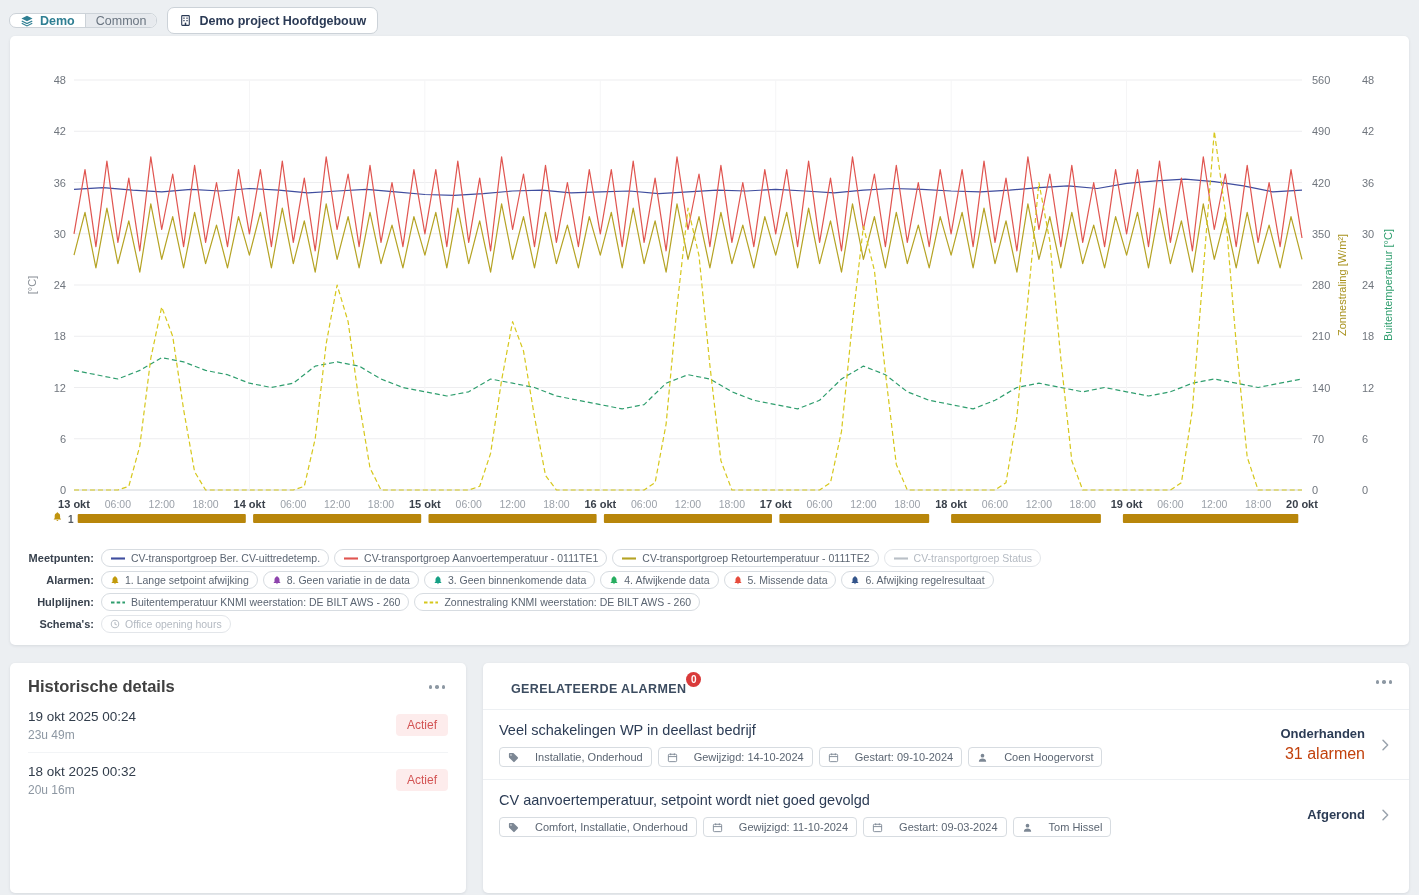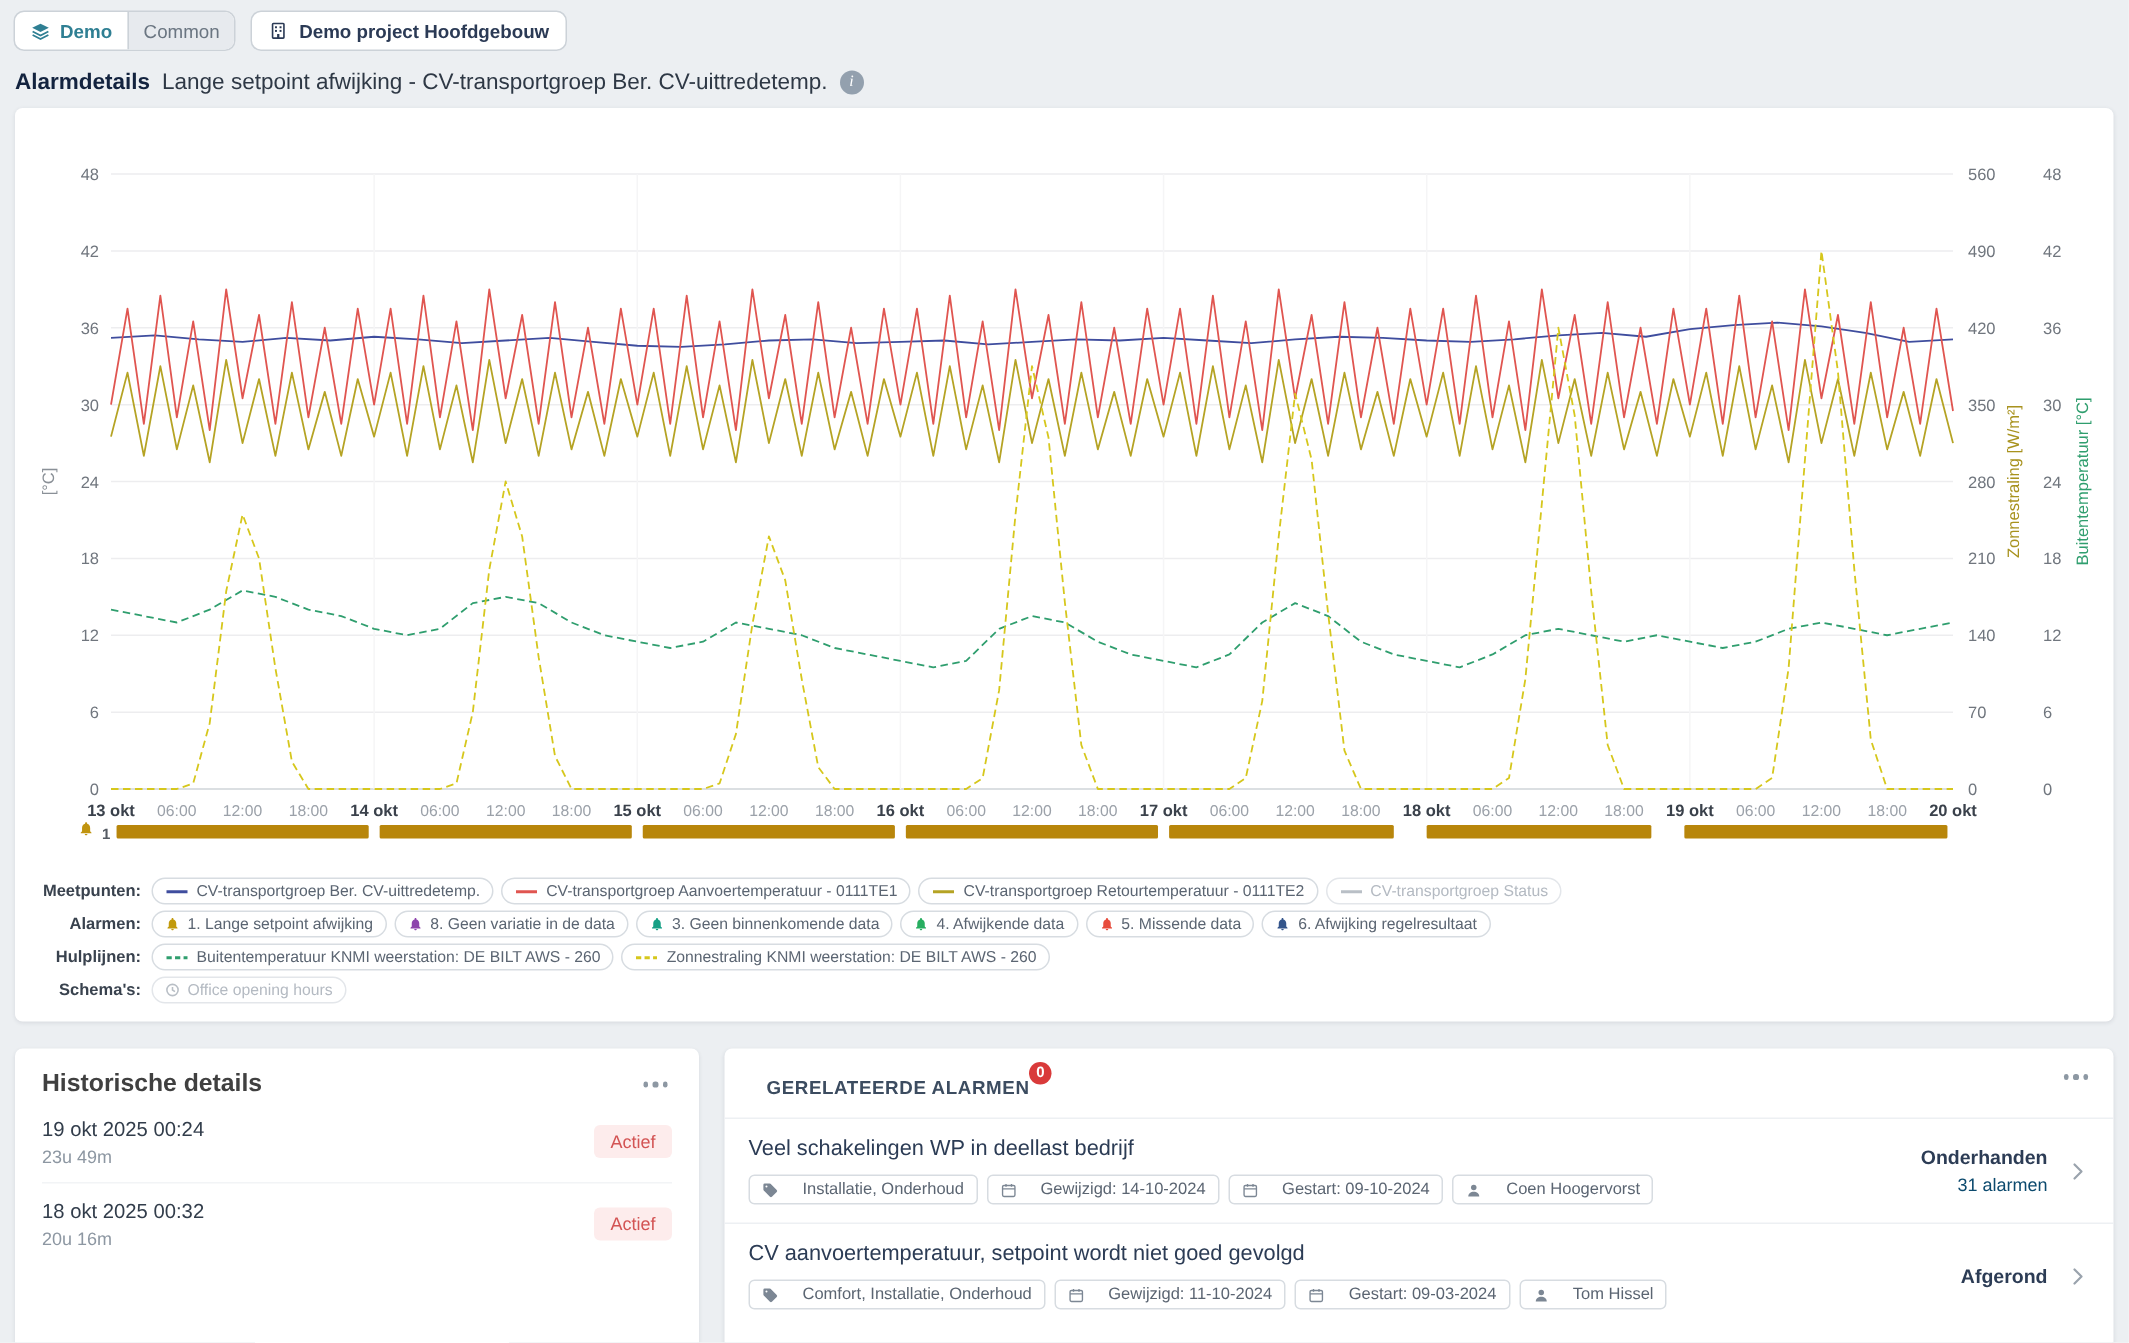--- a/index.html
+++ b/index.html
@@ -1,20 +1,20 @@
 <!DOCTYPE html>
 <html><head>
 <meta charset="utf-8">
 <style>
   *{margin:0;padding:0;box-sizing:border-box;}
   html,body{background:#eceff2;}
   .page{width:1419px;height:895px;overflow:hidden;background:#eceff2;font-family:"Liberation Sans",sans-serif;position:relative;}
   .topbar{display:flex;justify-content:space-between;align-items:flex-start;padding:7px 9px 2px;}
   .topbar-left{display:flex;gap:10px;align-items:center;}
-  .badge-group{display:inline-flex;align-items:stretch;height:27px;border:1px solid #ccd2d8;border-radius:7px;background:#fff;overflow:hidden;font-size:12.5px;cursor:pointer;}
+  .badge-group{display:inline-flex;align-items:stretch;height:15px;border:1px solid #ccd2d8;border-radius:7px;background:#fff;overflow:hidden;font-size:12.5px;cursor:pointer;}
   .seg{display:flex;align-items:center;gap:6px;padding:0 10px;}
   .seg-demo{color:#2f7f93;font-weight:bold;}
   .seg-common{background:#e7eaee;color:#6a7581;border-left:1px solid #ccd2d8;}
   .badge{display:inline-flex;align-items:center;gap:7px;height:27px;border:1px solid #ccd2d8;border-radius:7px;background:#fff;padding:0 11px;font-size:12.5px;color:#2b3a55;font-weight:bold;cursor:pointer;}
   .week-selector{display:flex;align-items:center;gap:9px;height:33px;min-width:178px;border:1px solid #98a2ac;border-radius:6px;background:#fff;padding:0 13px;font-size:13.5px;color:#1f2a3c;cursor:pointer;}
   .title-row{display:flex;align-items:center;gap:8px;padding:10px 10px 9px;}
   .page-title{font-size:15px;font-weight:bold;color:#13233f;}
   .page-subtitle{font-size:15px;color:#2e3845;}
   .info-icon{width:16px;height:16px;border-radius:50%;background:#93a0ae;color:#fff;font-size:10.5px;font-family:"Liberation Serif",serif;font-style:italic;display:inline-flex;align-items:center;justify-content:center;cursor:pointer;}
   .info-icon::after{content:"i";}
@@ -47,21 +47,21 @@
   .tab.active{color:#2e7ef0;}
   .tab.active::after{content:"";position:absolute;left:0;right:0;bottom:0;height:3px;border-radius:2px;background:#2e7ef0;}
   .tbadge{position:absolute;top:1px;right:-3px;min-width:15px;height:15px;border-radius:8px;background:#d93a3a;color:#fff;font-size:10px;font-weight:bold;display:flex;align-items:center;justify-content:center;padding:0 4px;}
   .rel-item{display:flex;align-items:center;padding:12px 16px;border-top:1px solid #edf0f3;cursor:pointer;}
   .rel-main{flex:1;}
   .rel-title{font-size:14.5px;color:#2c3c55;margin-bottom:9px;}
   .rel-tags{display:flex;flex-wrap:wrap;gap:6px;}
   .tagchip{display:inline-flex;align-items:center;gap:16px;border:1px solid #d7dce1;border-radius:4px;padding:3px 8px;font-size:11px;color:#5b6572;background:#fff;white-space:nowrap;}
   .rel-right{text-align:right;margin-left:18px;}
   .rel-status{font-size:13px;font-weight:bold;color:#2c3c55;}
-  .rel-sub{font-size:12px;color:#0c4a6e;margin-top:4px;}
+  .rel-sub{font-size:16px;color:#c2410c;margin-top:4px;}
   .chev{margin-left:12px;flex:none;}
 </style>
 </head>
 <body>
 
 <div class="page">
 
   <div class="topbar">
     <div class="topbar-left">
       <div class="badge-group">
@@ -82,25 +82,20 @@
           <rect x="13.6" y="6.5" width="2.4" height="2.4" fill="#2b3a55"></rect>
           <rect x="8" y="11" width="2.4" height="2.4" fill="#2b3a55"></rect>
           <rect x="13.6" y="11" width="2.4" height="2.4" fill="#2b3a55"></rect>
           <rect x="10.6" y="16" width="2.8" height="5" fill="#2b3a55"></rect>
         </svg>
         <span>Demo project Hoofdgebouw</span>
       </div>
     </div>
   </div>
 
-  <div class="title-row">
-    <span class="page-title">Alarmdetails</span>
-    <span class="page-subtitle">Lange setpoint afwijking - CV-transportgroep Ber. CV-uittredetemp.</span>
-    <span class="info-icon"></span>
-  </div>
 
   <div class="chart-panel">
     <svg id="chart-svg" width="1392" height="502" viewBox="0 0 1392 502">
         <line x1="64" y1="448" x2="1292" y2="448" stroke="#cfd4d9" stroke-width="1"></line>
         <text x="56" y="452" font-family="Liberation Sans, sans-serif" text-anchor="end" fill="#70767e" font-size="11">0</text>
         <text x="1302" y="452" font-family="Liberation Sans, sans-serif" fill="#70767e" font-size="11">0</text>
         <text x="1352" y="452" font-family="Liberation Sans, sans-serif" fill="#70767e" font-size="11">0</text>
         <line x1="64" y1="396.75" x2="1292" y2="396.75" stroke="#ededef" stroke-width="1"></line>
         <text x="56" y="400.75" font-family="Liberation Sans, sans-serif" text-anchor="end" fill="#70767e" font-size="11">6</text>
         <text x="1302" y="400.75" font-family="Liberation Sans, sans-serif" fill="#70767e" font-size="11">70</text>

